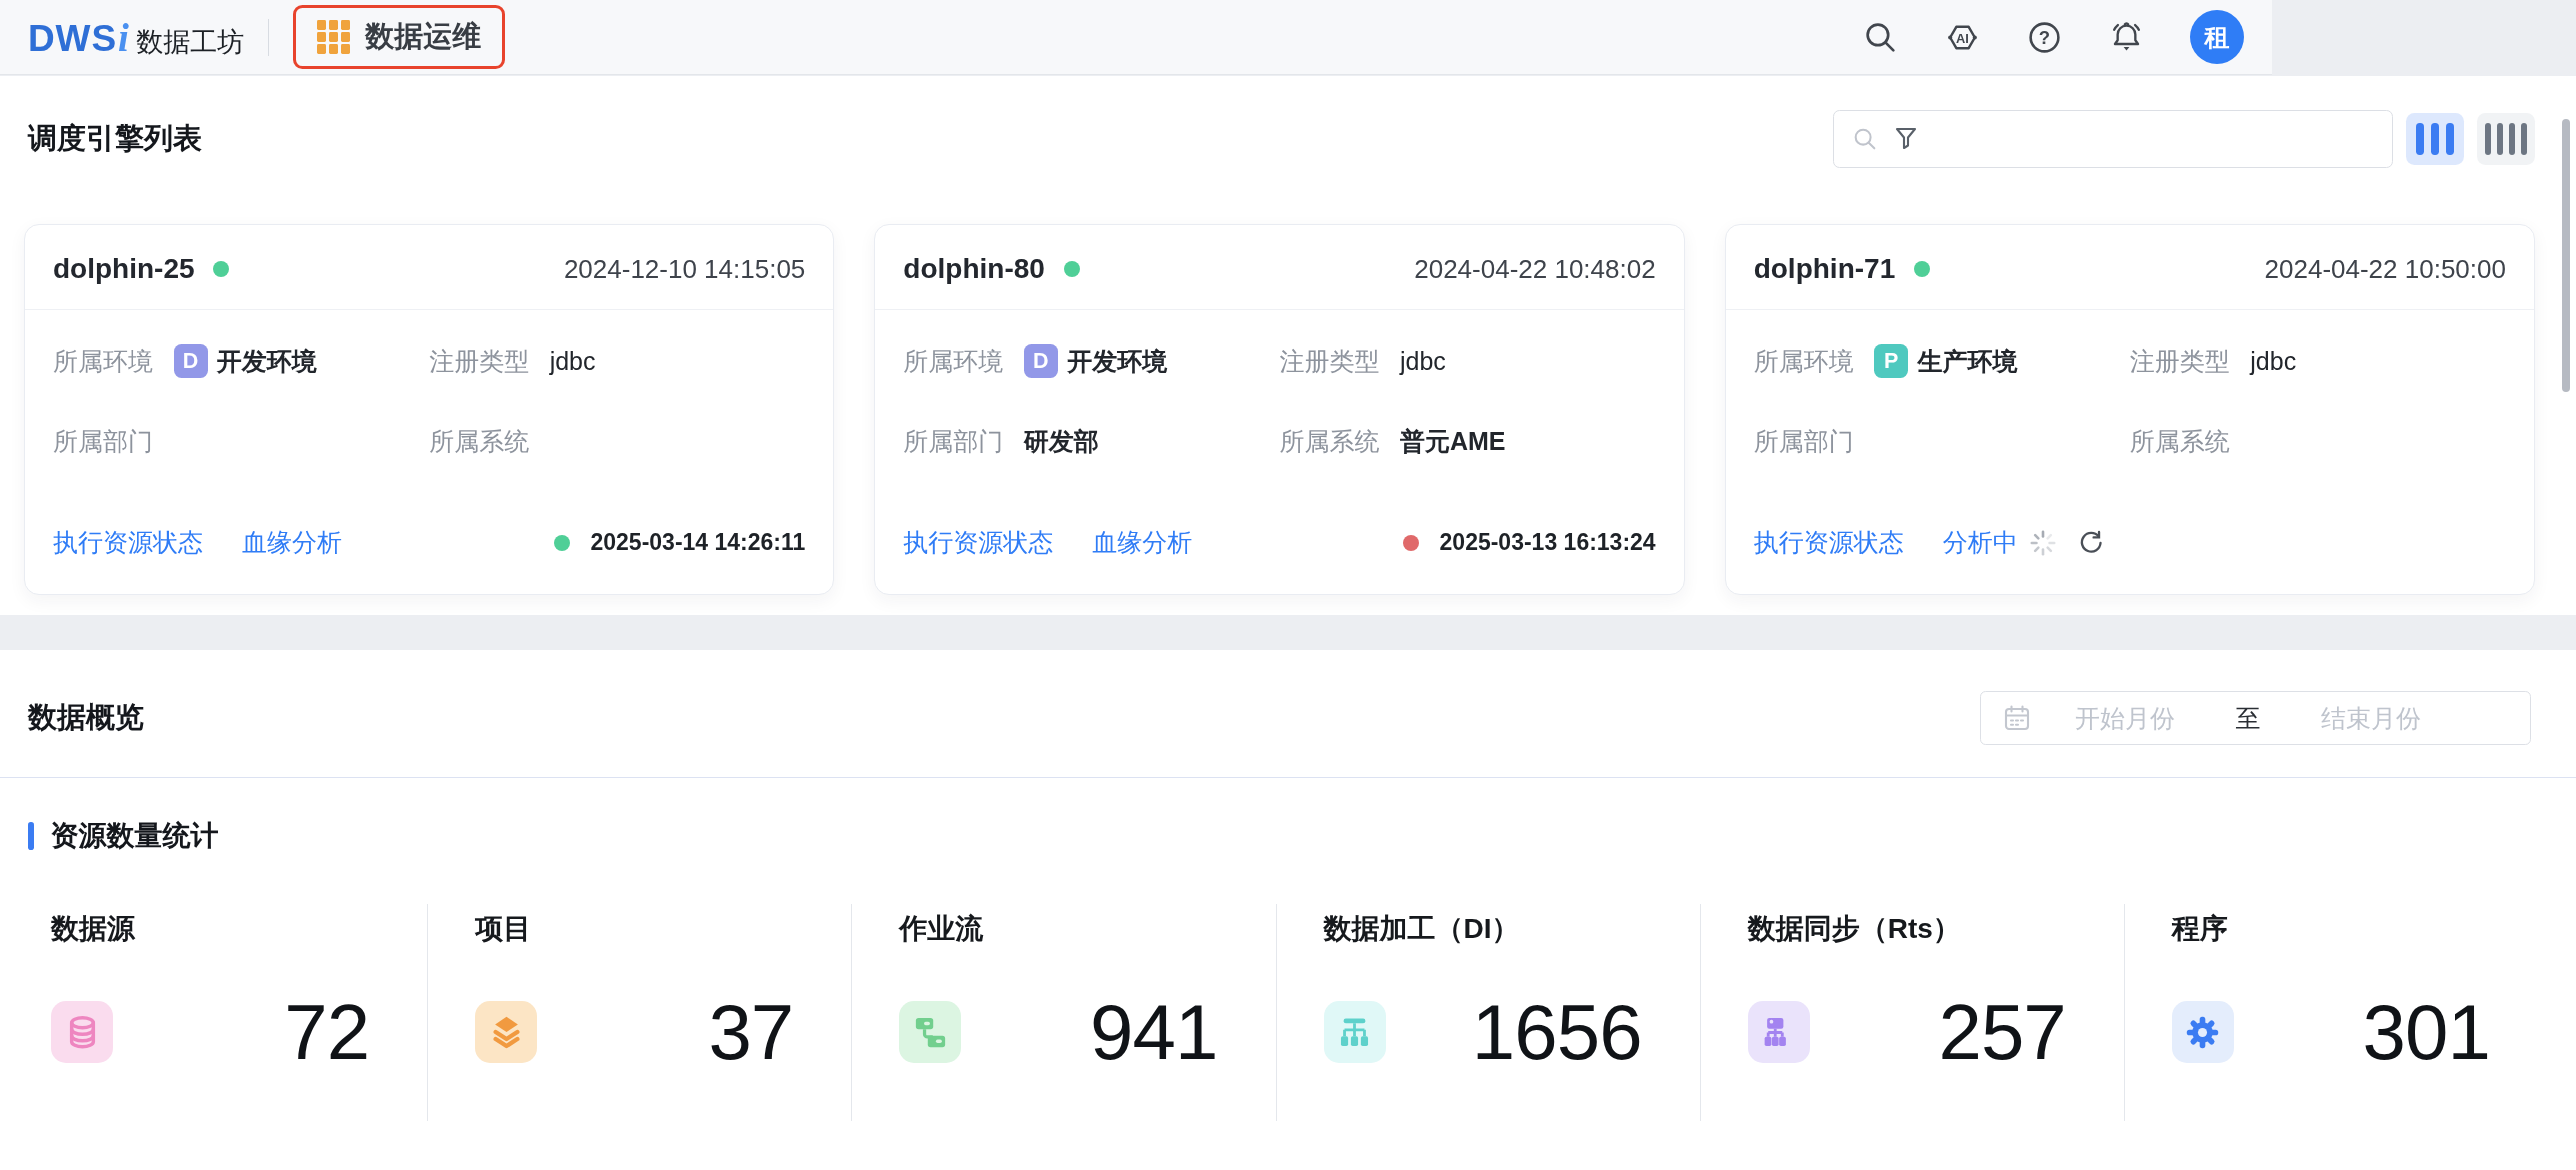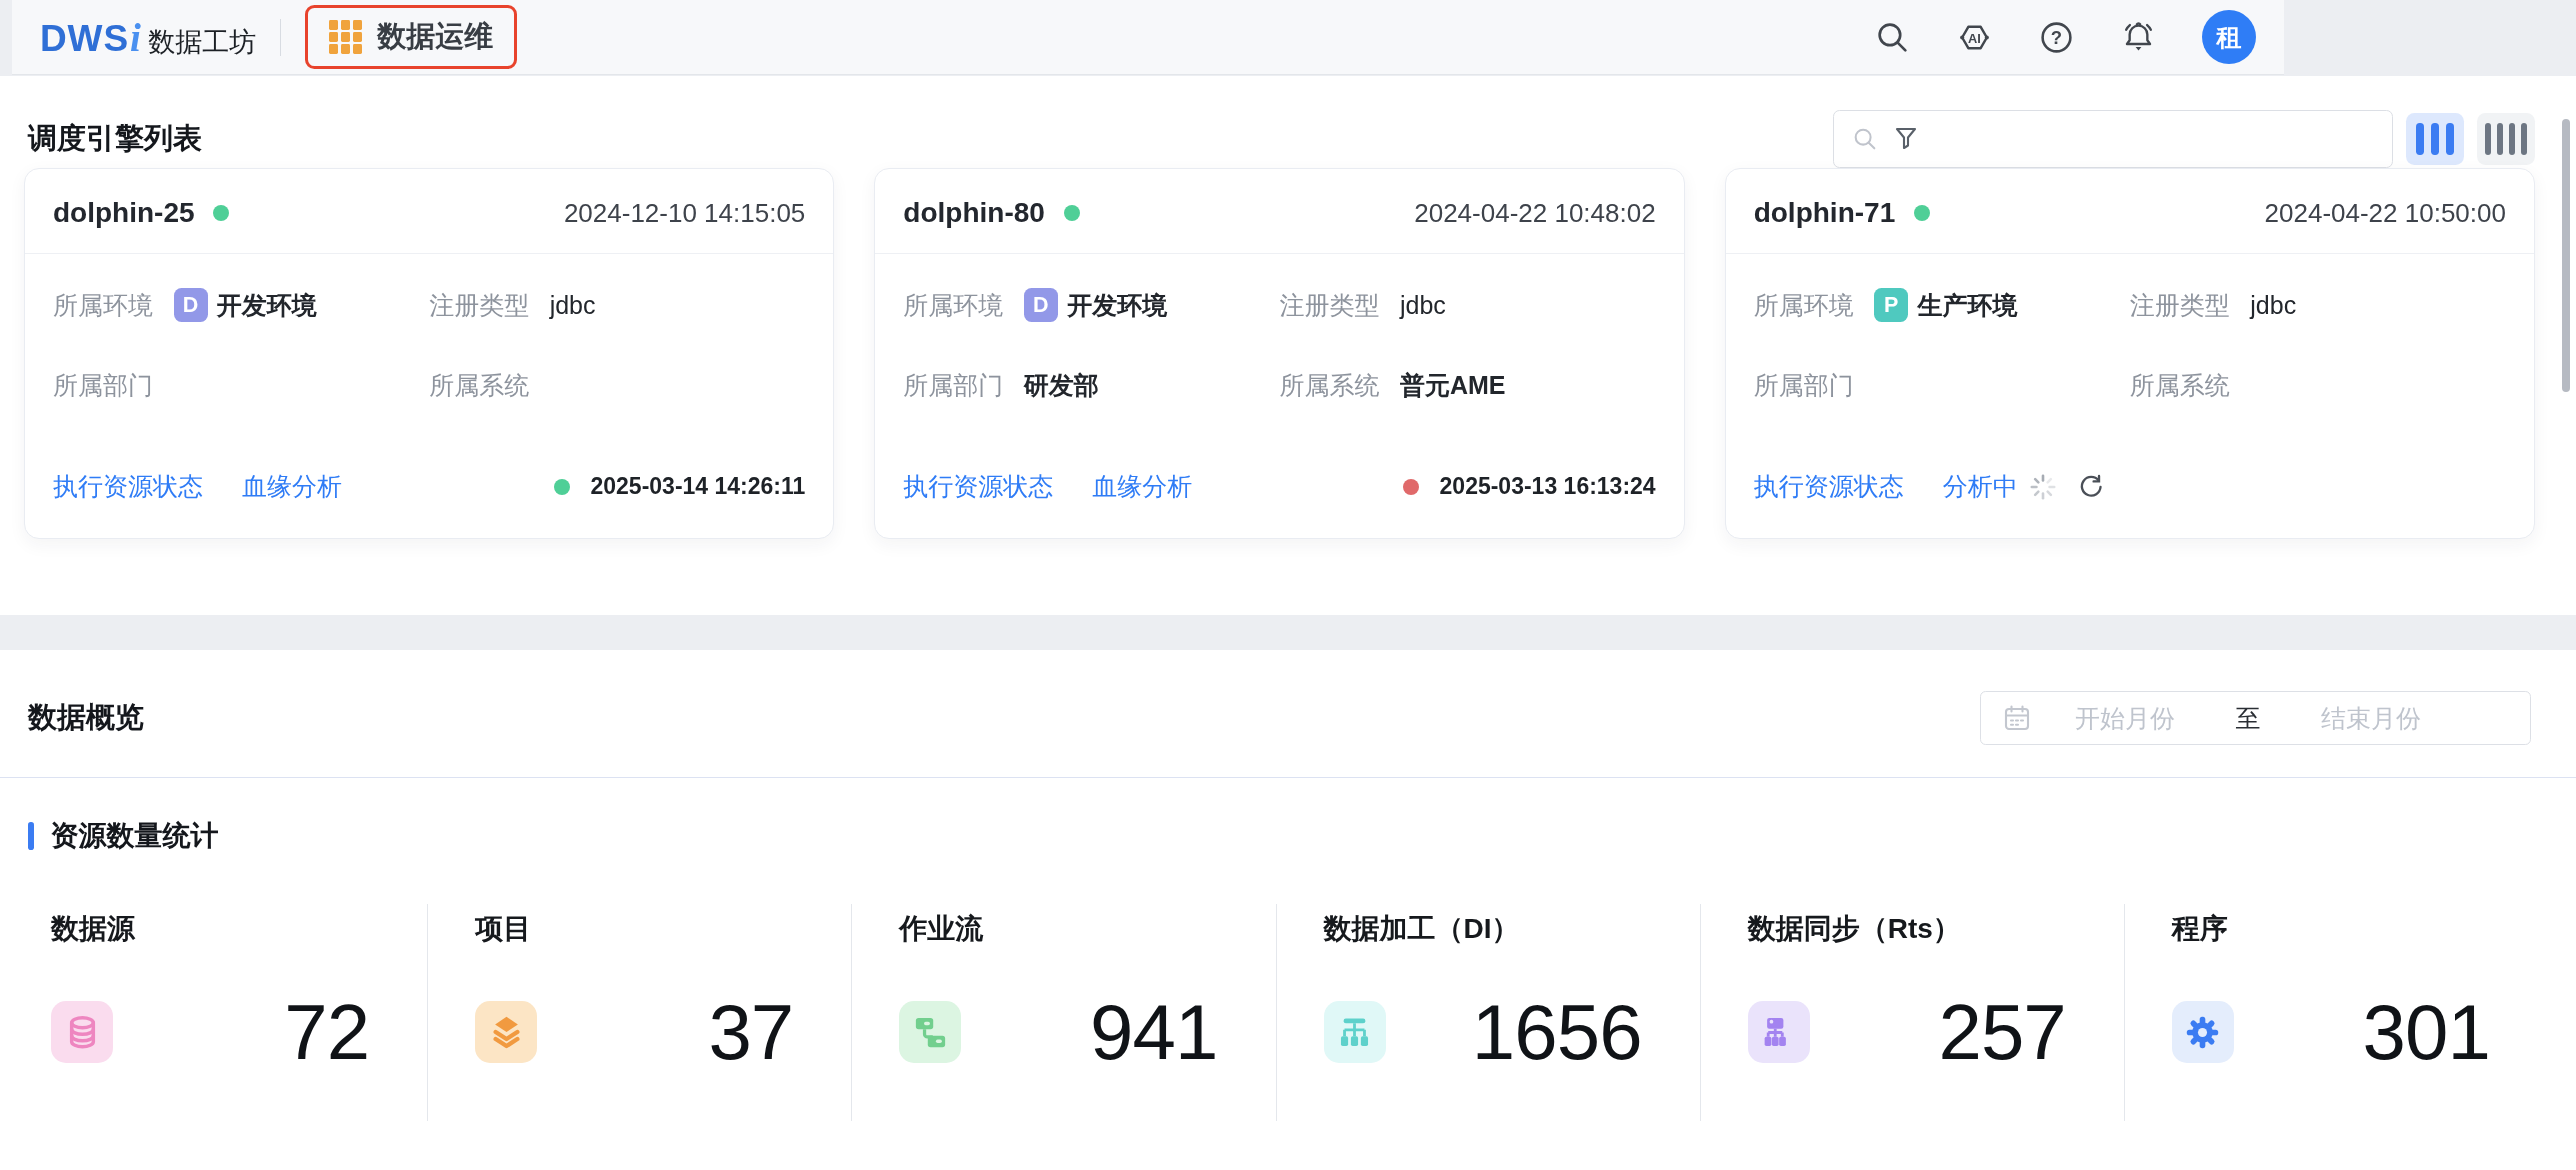--- a/index.html
+++ b/index.html
@@ -3,21 +3,21 @@
 <meta charset="utf-8">
 <style>
   * { box-sizing: border-box; margin: 0; padding: 0; }
   html,body { width:2576px; height:1170px; overflow:hidden; }
   body {
     font-family:"Liberation Sans","DejaVu Sans",sans-serif;
     background:#eceef2; color:#22262c; position:relative;
   }
   
   .nav {
-    position:absolute; top:0; left:12px; width:2272px; height:75px;
+    position:absolute; top:0; left:0; width:2272px; height:75px;
     background:#f7f8fa; border-bottom:0.9px solid #e3e6ea;
     display:flex; align-items:center; padding:0 28px;
   }
   .logo { display:flex; align-items:baseline; cursor:default; }
   .logo-dws { font-size:37px; font-weight:800; color:#2f6fd6; letter-spacing:0.9px; }
   .logo-i { font-family:"Liberation Serif","DejaVu Serif",serif; font-style:italic; font-weight:700; font-size:39px; color:#4a90f0; margin-left:0.9px; }
   .logo-product { font-size:27px; color:#1c2025; font-weight:500; margin-left:7.5px; }
   .nav-divider { width:0.9px; height:37px; background:#d8dce2; margin:0 24px; }
   .module-tab {
     display:flex; align-items:center; gap:15px;
@@ -46,21 +46,21 @@
   .search-box input {
     flex:1; border:none; outline:none; font-size:25px; color:#454a52; background:transparent;
     font-family:inherit;
   }
   .search-box input::placeholder { color:#c0c4cc; }
   .toggle-btn { width:58px; height:52px; border-radius:8.4px; display:flex; align-items:center; justify-content:center; gap:6.5px; cursor:pointer; }
   .toggle-btn.active { background:#dde8fd; }
   .toggle-btn.inactive { background:#f1f3f5; gap:5.6px; }
   .toggle-btn.active i { display:block; width:8.4px; height:32px; border-radius:3.7px; background:#3b7cf2; }
   .toggle-btn.inactive i { display:block; width:6.5px; height:32px; border-radius:3.3px; background:#6d7683; }
-  .cards { display:flex; gap:40px; padding:0 41px 0 24px; }
+  .cards { display:flex; gap:40px; padding:0 41px 0 24px; margin-top:56px; }
   .card {
     flex:1; background:#fff; border:1.9px solid #e9ecf2; border-radius:15px;
     box-shadow:0 5.6px 17px rgba(30,41,59,.05); height:371px;
     display:flex; flex-direction:column;
   }
   .card-header { display:flex; align-items:center; padding:28px 28px 24px; border-bottom:0.9px solid #eef0f4; }
   .card-name { font-size:28px; font-weight:700; color:#23272e; }
   .dot { width:16px; height:16px; border-radius:50%; }
   .card-header .dot { margin-left:18.7px; }
   .dot-green { background:#4fcf97; }

